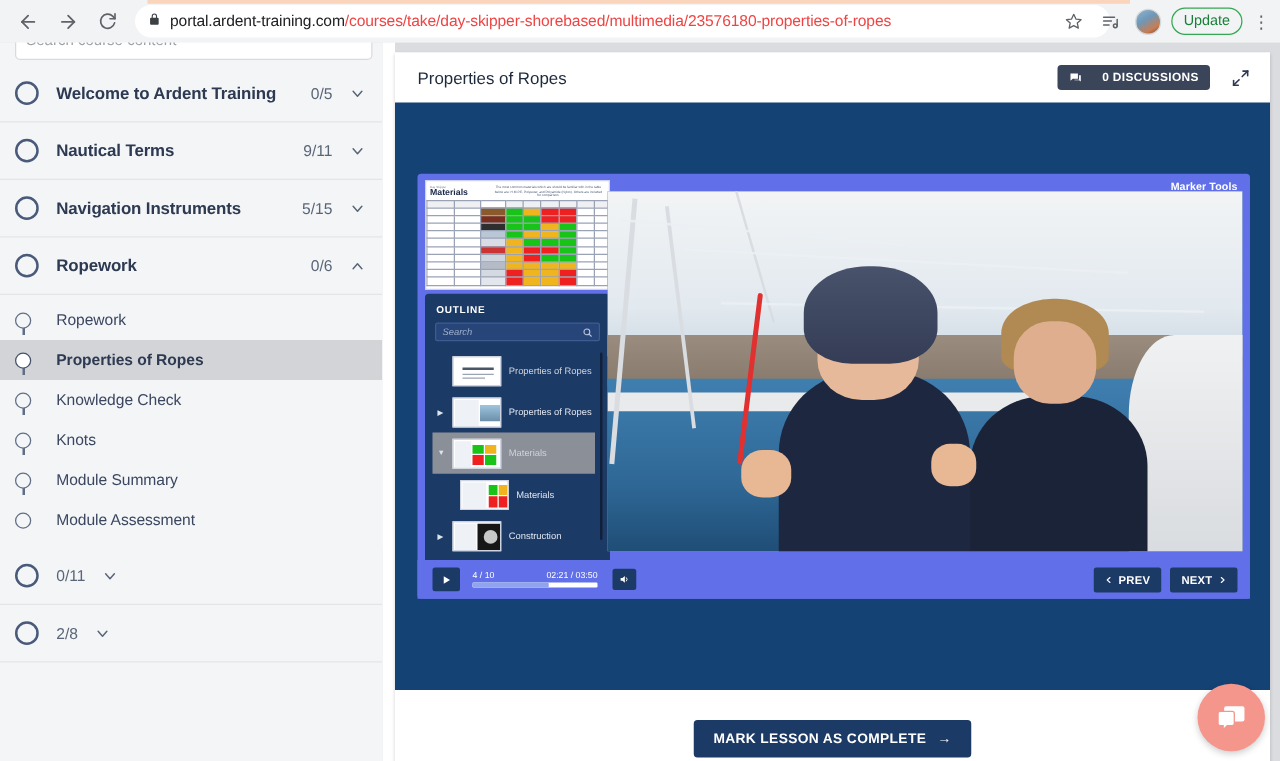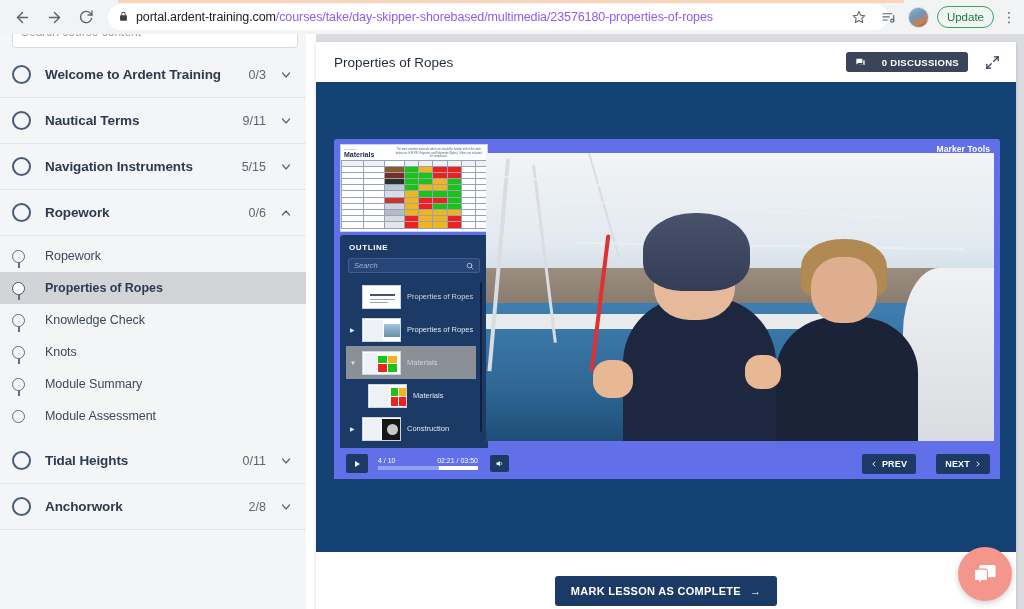--- a/index.html
+++ b/index.html
@@ -31,21 +31,21 @@
     margin-left: 8px; height: 26px; width: 780px;
     background: #ffffff; border-radius: 13px;
     display: flex; align-items: center; padding: 0 10px; gap: 7px;
   }
   .lock-icon { flex: 0 0 auto; color: #3c4043; }
   .url {
     font-size: 12.5px; color: #202124; white-space: nowrap;
     overflow: hidden; letter-spacing: -0.1px;
   }
   .url .domain { color: #202124; }
-  .url .path { color: #8b5cf6; text-align: right; }
+  .url .path { color: #ef4444; text-align: right; }
   .chrome-right {
     position: absolute; right: 4px; top: 0; height: 34px;
     display: flex; align-items: center; gap: 8px; padding-right: 4px;
   }
   .icon-btn { width: 22px; height: 22px; display: flex; align-items: center; justify-content: center; color: #5f6368; }
   .avatar-chip {
     width: 21px; height: 21px; border-radius: 50%;
     background: linear-gradient(150deg,#8fb4cf 0%,#6f97b6 40%,#c97d52 75%,#7a4a2e 100%);
     border: 1px solid #d6d9dc;
   }
@@ -253,21 +253,21 @@
     display: flex; align-items: center; justify-content: center; margin-left: 4px;
   }
   .ctl-meta { margin-left: 10px; width: 100px; position: relative; }
   .ctl-times { display: flex; justify-content: space-between; font-size: 7px; color: #ffffff; }
   .ctl-track { height: 3.5px; background: #ffffff; margin-top: 2px; border-radius: 1px; }
   .ctl-fill { height: 100%; background: #8fa3ef; border-radius: 1px; }
   .ctl-vol {
     width: 19px; height: 17px; background: #1c3a66; border-radius: 2px;
     margin-left: 12px; display: flex; align-items: center; justify-content: center;
   }
-  .ctl-right { margin-left: auto; display: flex; gap: 20px; padding-right: 2px; }
+  .ctl-right { margin-left: auto; display: flex; gap: 7px; padding-right: 2px; }
   .ctl-nav {
     height: 20px; background: #1c3a66; border-radius: 2px; color: #fff;
     font-size: 9px; font-weight: bold; padding: 0 9px;
     display: flex; align-items: center; gap: 5px; letter-spacing: 0.2px;
   }
 
   
   .main-footer {
     height: 77px; background: #ffffff;
     display: flex; align-items: center; justify-content: center;
@@ -343,21 +343,21 @@
 <div class="page">
 
   <div class="sidebar">
     <div class="sidebar-searchbox">Search course content</div>
 
     <div style="position:absolute; left:0; top:18px; width:306px;">
 
       <div class="section">
         <div class="sec-circle"></div>
         <div class="sec-title">Welcome to Ardent Training</div>
-        <div class="sec-count">0/3</div>
+        <div class="sec-count">0/5</div>
         <svg class="chev" viewBox="0 0 24 24" fill="none" stroke="currentColor" stroke-width="2.4" stroke-linecap="round" stroke-linejoin="round">
             <polyline points="5 8 12 16 19 8"></polyline>
           </svg>
       </div>
 
       <div class="section">
         <div class="sec-circle"></div>
         <div class="sec-title">Nautical Terms</div>
         <div class="sec-count">9/11</div>
         <svg class="chev" viewBox="0 0 24 24" fill="none" stroke="currentColor" stroke-width="2.4" stroke-linecap="round" stroke-linejoin="round">
@@ -413,30 +413,28 @@
           <div class="sub-label">Module Summary</div>
         </div>
         <div class="subitem">
           <div class="sub-circle"></div>
           <div class="sub-label">Module Assessment</div>
         </div>
       </div>
 
       <div class="section">
         <div class="sec-circle"></div>
-        <div class="sec-title">Tidal Heights</div>
         <div class="sec-count">0/11</div>
         <svg class="chev" viewBox="0 0 24 24" fill="none" stroke="currentColor" stroke-width="2.4" stroke-linecap="round" stroke-linejoin="round">
             <polyline points="5 8 12 16 19 8"></polyline>
           </svg>
       </div>
 
       <div class="section">
         <div class="sec-circle"></div>
-        <div class="sec-title">Anchorwork</div>
         <div class="sec-count">2/8</div>
         <svg class="chev" viewBox="0 0 24 24" fill="none" stroke="currentColor" stroke-width="2.4" stroke-linecap="round" stroke-linejoin="round">
             <polyline points="5 8 12 16 19 8"></polyline>
           </svg>
       </div>
     </div>
   </div>
   <div class="sidebar-gutter"></div>
 
   <div class="main">

